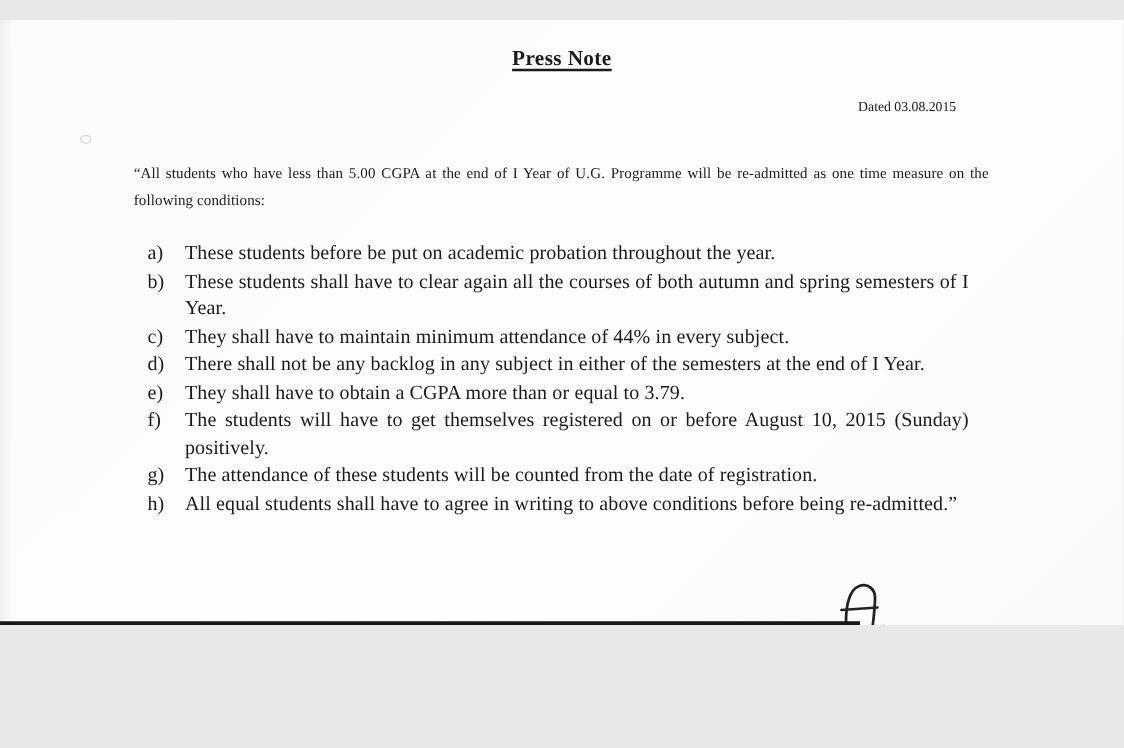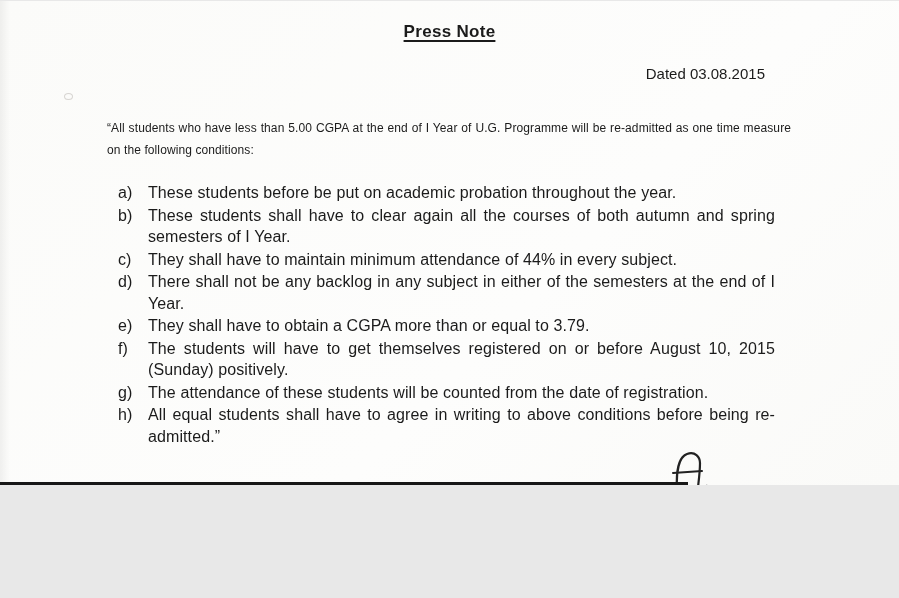--- a/index.html
+++ b/index.html
@@ -4,44 +4,44 @@
 <style>
   html, body {
     margin: 0;
     padding: 0;
     background: #e8e8e8;
   }
   .page {
     position: relative;
     width: 899px;
     height: 484px;
-    margin: 1px auto;
+    margin: 16px auto;
     background: linear-gradient(135deg, #fbfbf9 0%, #fdfdfc 60%, #fafaf8 100%);
-    font-family: Liberation Sans, sans-serif;
+    font-family: Liberation Serif, serif;
     color: #1b1b1b;
     overflow: hidden;
     box-sizing: border-box;
   }
   .title {
     text-align: center;
     font-size: 17px;
     font-weight: bold;
     padding-top: 21px;
     letter-spacing: 0.3px;
   }
   .title .underlined {
     text-decoration: underline;
     text-underline-offset: 3px;
     text-decoration-thickness: 1.5px;
   }
   .date-line {
     text-align: right;
     padding-right: 134px;
     margin-top: 23px;
-    font-size: 15px;
+    font-size: 11px;
   }
   .intro {
     margin: 36px 108px 0 107px;
     font-size: 12px;
     line-height: 21.5px;
     text-align: justify;
     letter-spacing: 0.1px;
   }
   .conditions {
     margin: 21px 124px 0 118px;

